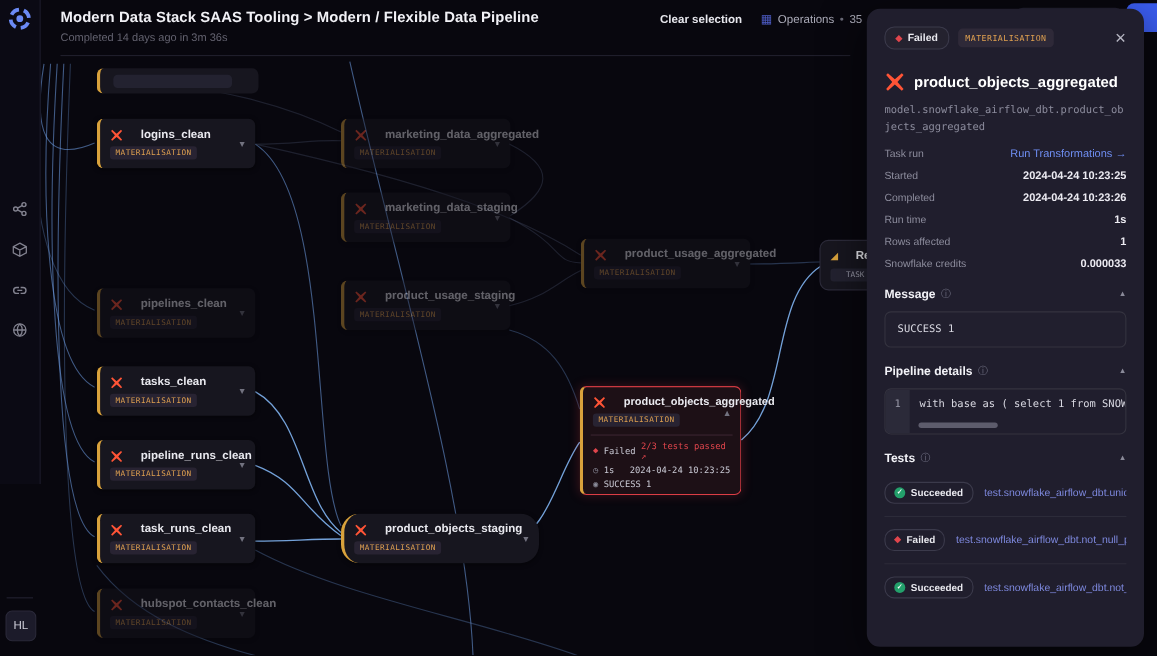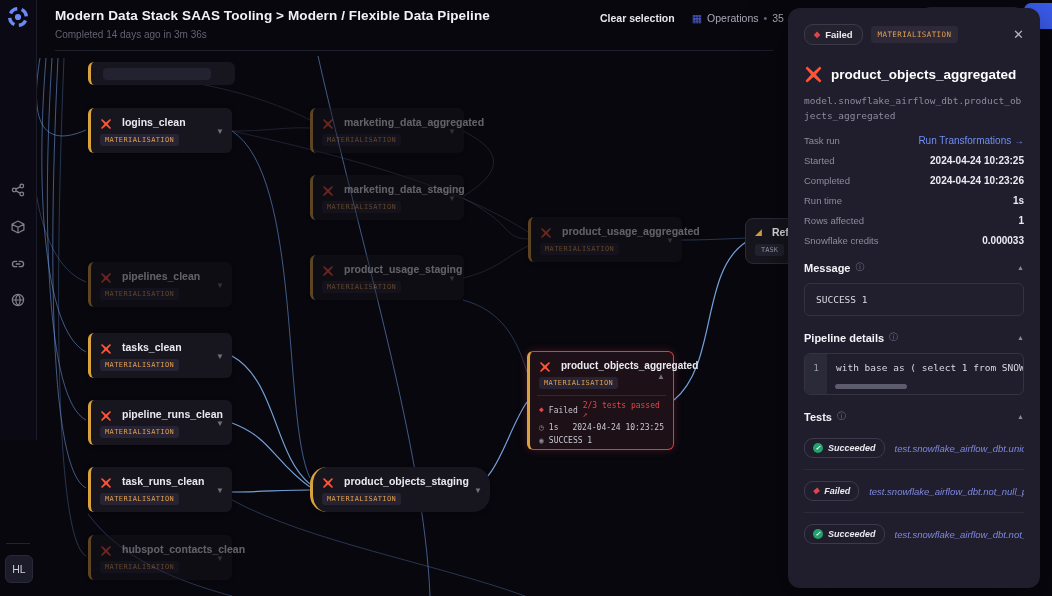--- a/index.html
+++ b/index.html
@@ -19,41 +19,41 @@
   .hstat{display:flex;align-items:center;gap:5px;font-size:10.5px;color:#a9a9b6;}
   .ops-ico{color:#4f5ec9;font-size:11px;line-height:1;}
   .dotsep{color:#6a6a78;}
   .gcheck{width:11px;height:11px;border-radius:50%;background:#23a06b;color:#fff;font-size:7px;display:flex;align-items:center;justify-content:center;line-height:1;}
   .btn-blue{position:absolute;left:1024px;top:3px;width:70px;height:26px;background:#3b5df0;border-radius:7px;z-index:1;}
   .btn-grey{position:absolute;left:922px;top:7px;width:100px;height:30px;background:#232233;border-radius:8px;z-index:1;}
   
   .edges{position:absolute;left:0;top:0;z-index:1;}
   .node{position:absolute;z-index:2;background:#17161f;border-radius:6px;border-left:3px solid #d9a23c;padding:8px 10px 7px 9px;box-sizing:border-box;cursor:pointer;box-shadow:0 1px 4px rgba(0,0,0,.4);}
   .node.faded{opacity:.40;}
-  .nrow{display:flex;align-items:center;gap:10px;}
+  .nrow{display:flex;align-items:center;gap:16px;}
   .dbt{width:12px;height:12px;flex:0 0 12px;}
   .dbt-lg{width:19px;height:19px;flex:0 0 19px;}
   .nlabel{font-size:10.5px;font-weight:bold;color:#e9e9ef;white-space:nowrap;}
   .chev{position:absolute;right:8px;top:50%;transform:translateY(-50%);color:#72727f;font-size:8px;}
   .badge-mat{display:inline-block;margin-top:5px;font-family:"DejaVu Sans Mono",monospace;font-size:7px;color:#dfa050;background:#282332;padding:2px 5px;border-radius:3px;letter-spacing:.4px;}
   .clipnode{position:absolute;left:88px;top:62px;width:144px;height:23px;background:#17161f;border-left:3px solid #d9a23c;border-radius:6px;z-index:2;overflow:hidden;}
   .clipnode .inner{position:absolute;left:12px;top:6px;width:108px;height:12px;background:#232230;border-radius:4px;}
   
   .selnode{position:absolute;left:527px;top:351px;width:147px;height:99px;z-index:3;background:#1d1016;border:1px solid #dc3d45;border-left:3px solid #d9a23c;border-radius:6px;padding:7px 9px;box-sizing:border-box;box-shadow:0 0 10px rgba(220,61,69,.25);cursor:pointer;}
   .selnode .nlabel{font-size:10px;}
   .sel-div{border-top:1px solid #3b2430;margin:6px -2px 5px;}
   .srow{display:flex;align-items:center;gap:5px;font-family:"DejaVu Sans Mono",monospace;font-size:8px;color:#c9c9d4;margin:4px 0;}
   .srow .rgt{margin-left:auto;}
   .red{color:#e0454c;}
   .mico{color:#8a8a98;font-size:8px;}
   .diam{color:#e0454c;font-size:8px;line-height:1;}
   
   .tasknode{position:absolute;left:745px;top:218px;width:92px;height:46px;z-index:2;background:#17161f;border:1px solid #2c2b3a;border-radius:8px;padding:7px 9px;box-sizing:border-box;}
   .task-ico{color:#d9a23c;font-size:9px;}
-  .badge-task{display:inline-block;margin-top:6px;font-family:"DejaVu Sans Mono",monospace;font-size:7px;color:#9a9aa8;background:#232230;padding:2px 6px;border-radius:3px;}
+  .badge-task{display:inline-block;margin-top:6px;font-family:"DejaVu Sans Mono",monospace;font-size:7px;color:#9a9aa8;background:#232230;padding:2px 14px;border-radius:3px;}
   .tclock{color:#72727f;font-size:9px;margin-left:5px;}
   
   .panel{position:absolute;left:788px;top:8px;width:252px;height:580px;z-index:4;background:#201e2d;border-radius:12px;padding:16px 16px;box-sizing:border-box;box-shadow:0 12px 40px rgba(0,0,0,.55);}
   .p-badges{display:flex;align-items:center;gap:8px;}
   .pill{display:flex;align-items:center;gap:5px;border:1px solid #3b3a4b;border-radius:9px;padding:4px 9px;font-size:9.5px;color:#e9e9ef;font-weight:bold;background:#24222f;}
   .p-mat{font-family:"DejaVu Sans Mono",monospace;font-size:7.5px;color:#dfa050;background:#2e2938;padding:4px 7px;border-radius:4px;letter-spacing:.4px;}
   .p-close{margin-left:auto;color:#b6b6c2;font-size:13px;cursor:pointer;}
   .p-titlerow{display:flex;align-items:center;gap:8px;margin-top:20px;}
   .p-title{font-size:13.5px;font-weight:bold;color:#ffffff;}
   .p-sub{margin-top:9px;font-family:"DejaVu Sans Mono",monospace;font-size:9.5px;color:#8c8c9d;line-height:1.6;word-break:break-all;}
@@ -68,21 +68,21 @@
   .msgbox{margin-top:9px;border:1px solid #34333f;border-radius:6px;padding:10px 11px;font-family:"DejaVu Sans Mono",monospace;font-size:9.5px;color:#d8d8e1;background:#211f2e;}
   .codeblock{margin-top:9px;border:1px solid #34333f;border-radius:6px;display:flex;overflow:hidden;position:relative;height:40px;}
   .gutter{width:22px;background:#2b2a39;color:#9b9ba9;font-family:"DejaVu Sans Mono",monospace;font-size:9.5px;display:flex;justify-content:center;padding-top:8px;}
   .code{padding:8px 9px;font-family:"DejaVu Sans Mono",monospace;font-size:9.5px;color:#d8d8e1;white-space:nowrap;overflow:hidden;flex:1;}
   .hscroll{position:absolute;left:30px;bottom:5px;width:72px;height:5px;border-radius:3px;background:#5d5c6c;cursor:pointer;}
   .trow{display:flex;align-items:center;gap:10px;padding:11px 0;border-bottom:1px solid #2c2b39;}
   .trow:last-child{border-bottom:none;}
   .tpill{display:flex;align-items:center;gap:5px;border:1px solid #3b3a4b;border-radius:9px;padding:4px 8px;font-size:9px;color:#e9e9ef;font-weight:bold;white-space:nowrap;flex:0 0 auto;}
   .tlink{font-size:9.5px;color:#7d88dd;white-space:nowrap;overflow:hidden;flex:1;cursor:pointer;}
   .gdot{width:10px;height:10px;border-radius:50%;background:#23a06b;color:#fff;font-size:6.5px;display:flex;align-items:center;justify-content:center;line-height:1;}
-  .tests-wrap{margin-top:4px;font-style:italic;}
+  .tests-wrap{margin-top:4px;}
 </style>
 </head>
 <body>
 
 <div class="stage">
 
   <div class="btn-grey"></div>
   <div class="btn-blue"></div>
 
   <div class="sidebar">

